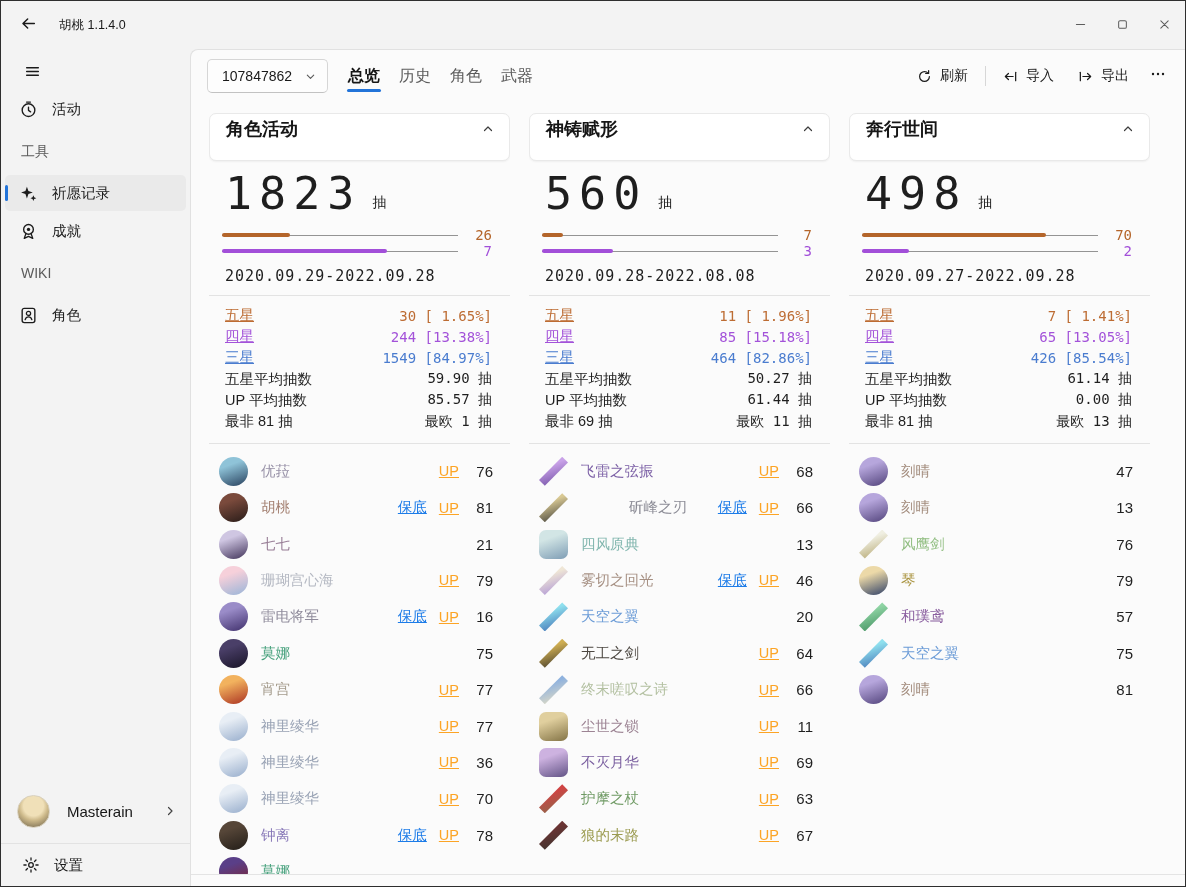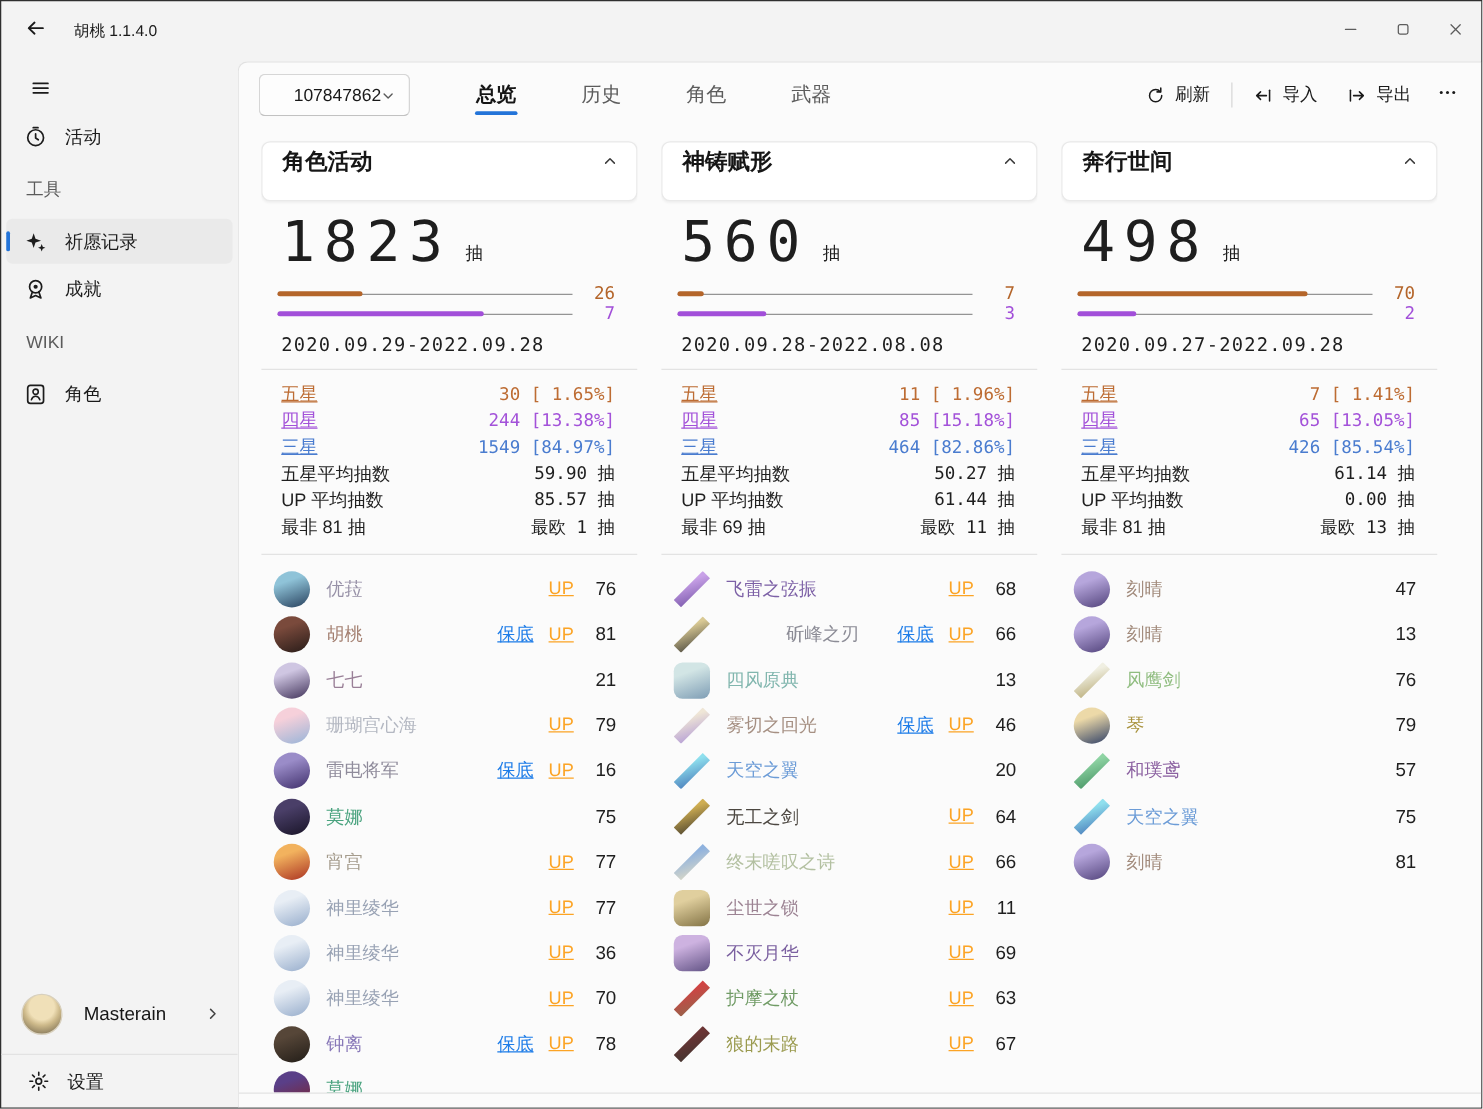--- a/index.html
+++ b/index.html
@@ -42,29 +42,29 @@
   .user-chev svg{width:12px;height:12px;}
   .sidebar-divider{position:absolute;top:794px;left:0;width:189px;height:1px;background:#e2e2e2;}
   .settings-row{position:absolute;top:798px;left:4px;right:4px;height:36px;border-radius:5px;display:flex;align-items:center;}
   .settings-icon{width:18px;height:18px;margin-left:17px;color:#1c1c1c;display:flex;}
   .settings-icon svg{width:18px;height:18px;}
   .settings-label{margin-left:14px;font-size:14.5px;color:#1a1a1a;}
 
   
   .content{position:absolute;top:48px;left:189px;right:0;bottom:0;background:#fbfbfb;
     border-left:1px solid #e1e1e1;border-top:1px solid #e1e1e1;border-top-left-radius:8px;box-sizing:border-box;}
-  .toolbar{position:absolute;top:0;left:0;right:0;height:52px;text-align:right;}
+  .toolbar{position:absolute;top:0;left:0;right:0;height:52px;}
   .uid-box{position:absolute;left:16px;top:9px;width:121px;height:34px;background:#fdfdfd;
     border:1px solid #d6d6d6;border-bottom-color:#c2c2c2;border-radius:5px;display:flex;align-items:center;
     padding:0 11px 0 14px;box-sizing:border-box;}
   .uid-text{flex:1;font-size:14px;color:#191919;}
   .uid-chev{width:11px;height:11px;color:#5a5a5a;display:flex;}
   .uid-chev svg{width:11px;height:11px;}
   .tabs{position:absolute;left:156px;top:0;height:52px;display:flex;gap:17px;align-items:stretch;}
-  .tab{position:relative;display:flex;align-items:center;font-size:16px;color:#5c5c5c;padding:0 1px;margin-left:33px;}
+  .tab{position:relative;display:flex;align-items:center;font-size:16px;color:#5c5c5c;padding:0 1px;}
   .tab.selected{color:#161616;font-weight:700;}
   .tab.selected::after{content:'';position:absolute;left:0;right:0;bottom:10px;height:3px;border-radius:2px;
     background:var(--accent);}
   .actions{position:absolute;right:10px;top:0;height:52px;display:flex;align-items:center;}
   .action-btn{display:flex;align-items:center;gap:8px;font-size:14px;color:#1a1a1a;padding:7px 12px;border-radius:5px;}
   .action-btn .a-icon{width:15px;height:15px;display:flex;color:#1a1a1a;}
   .action-btn .a-icon svg{width:15px;height:15px;}
   .action-divider{width:1px;height:20px;background:#d7d7d7;margin:0 5px;}
   .more-btn{width:34px;height:30px;display:flex;align-items:center;justify-content:center;color:#1a1a1a;border-radius:5px;}
   .more-btn svg{width:16px;height:16px;}

